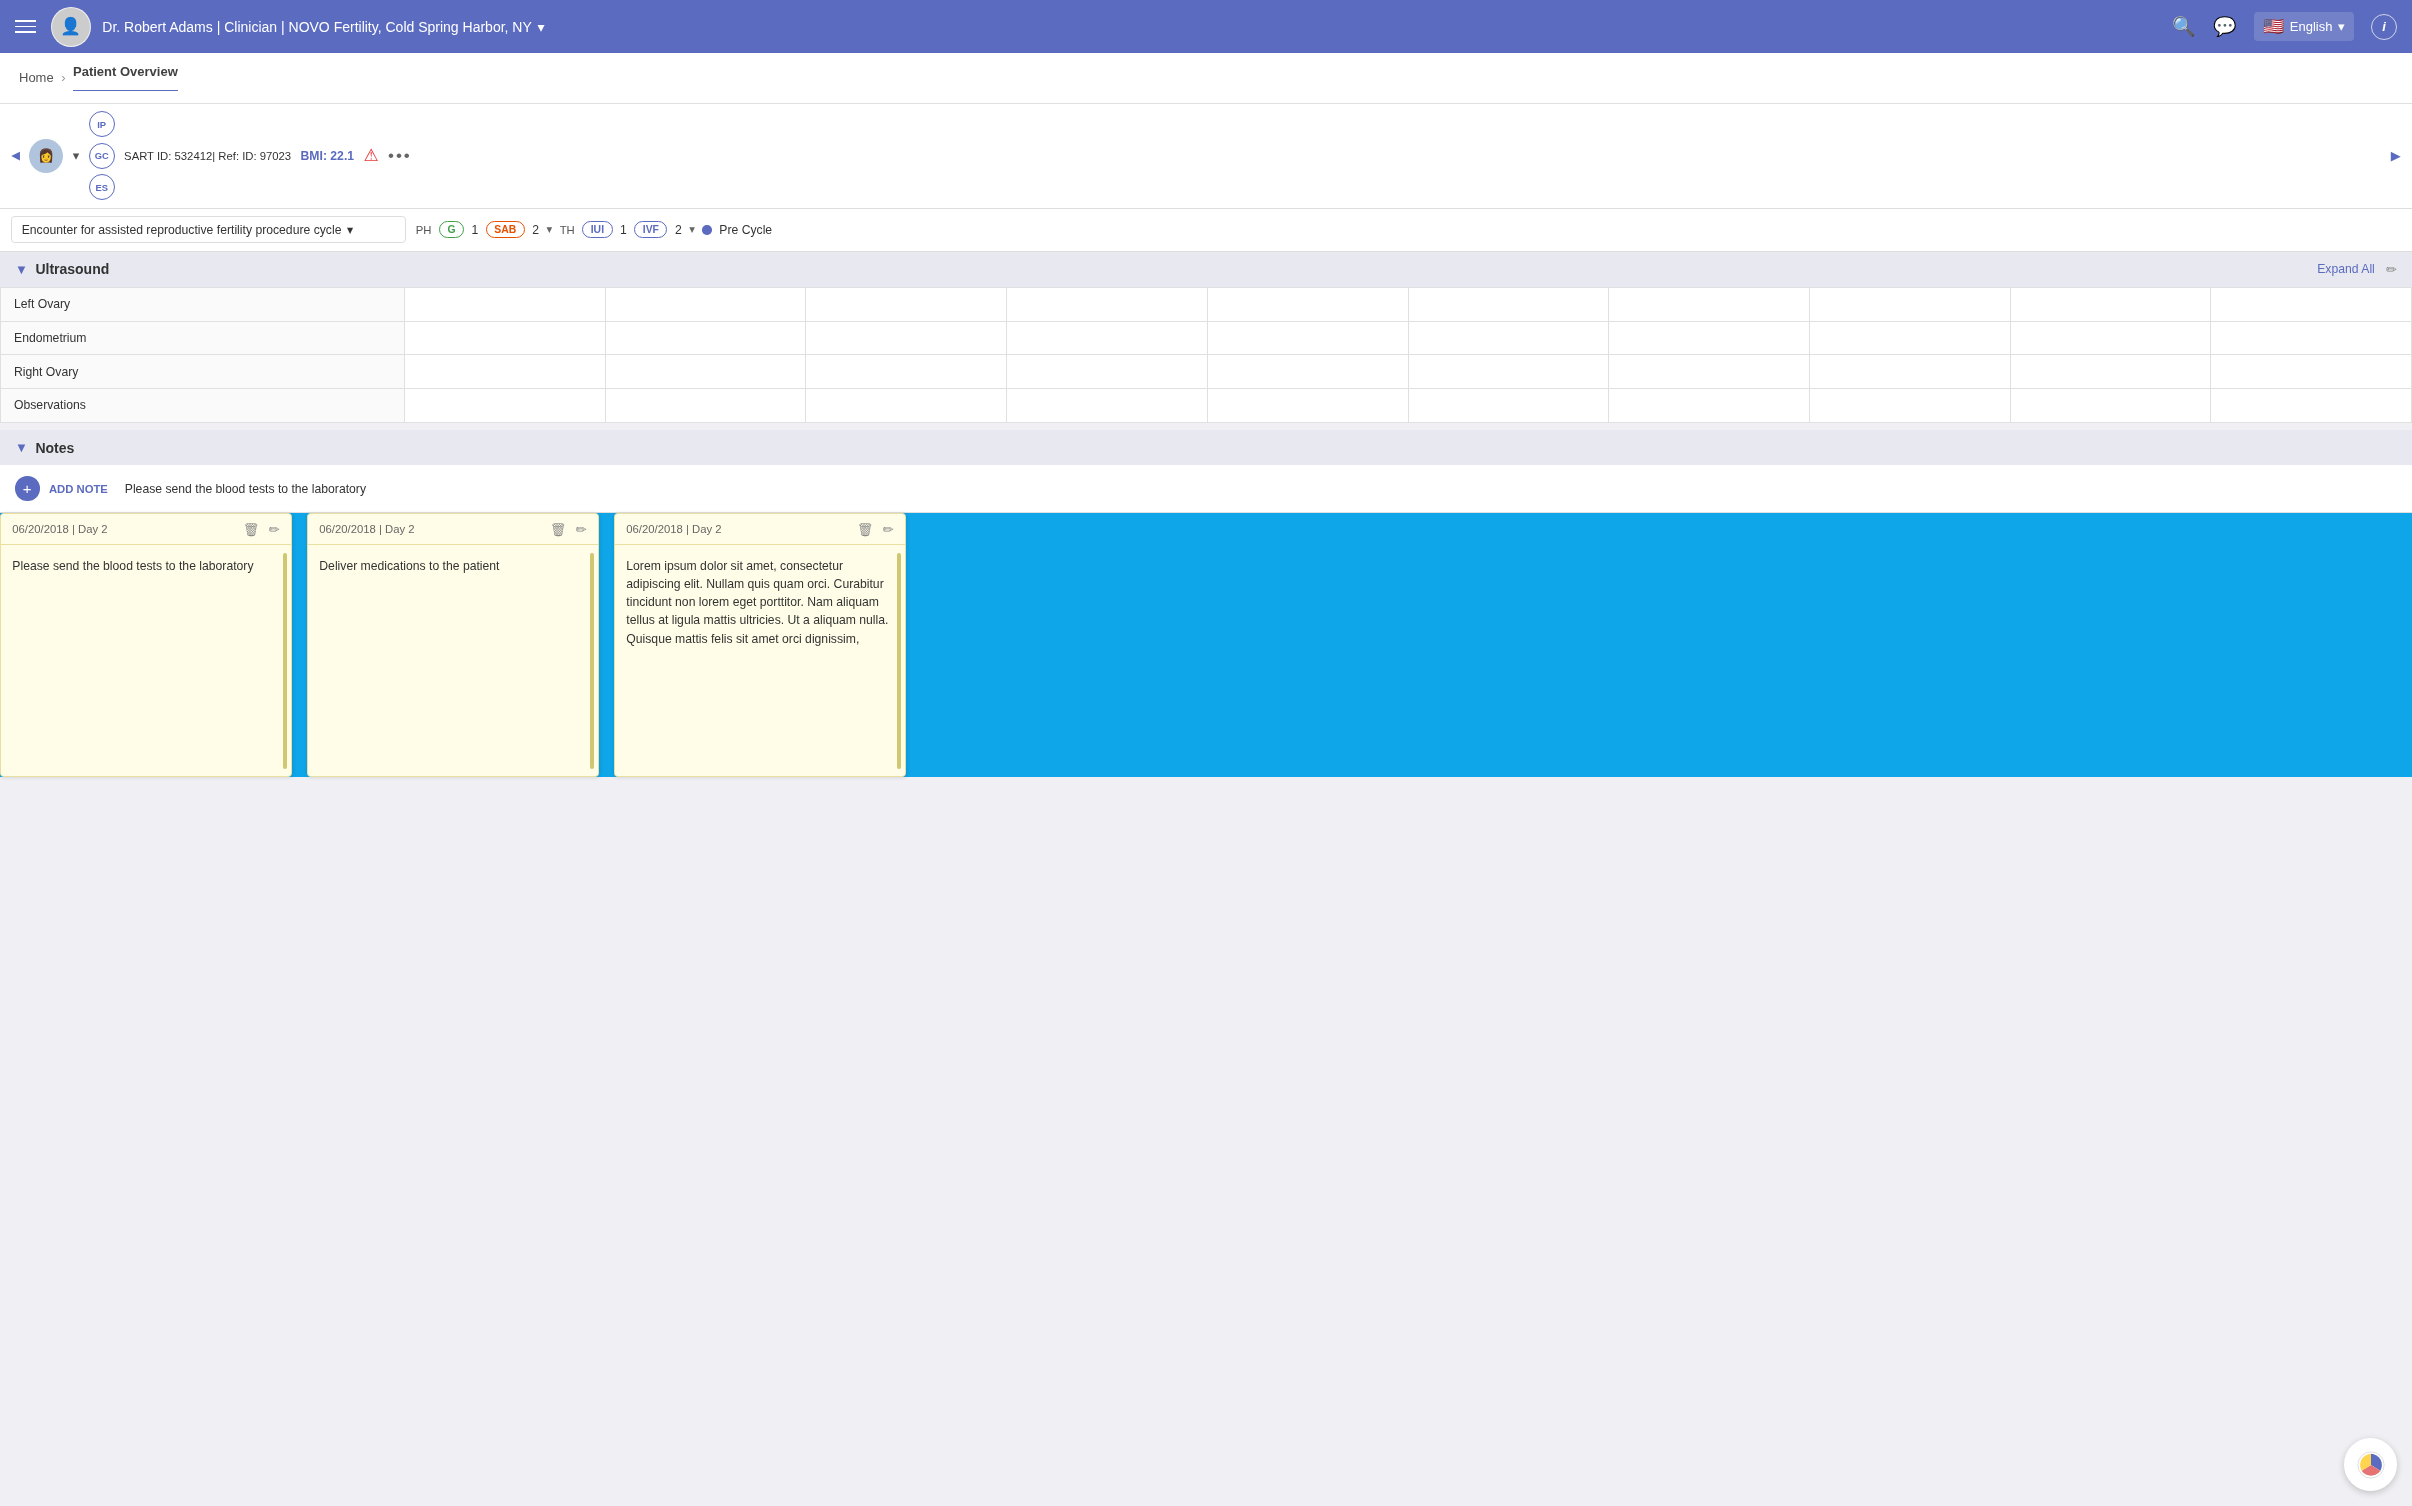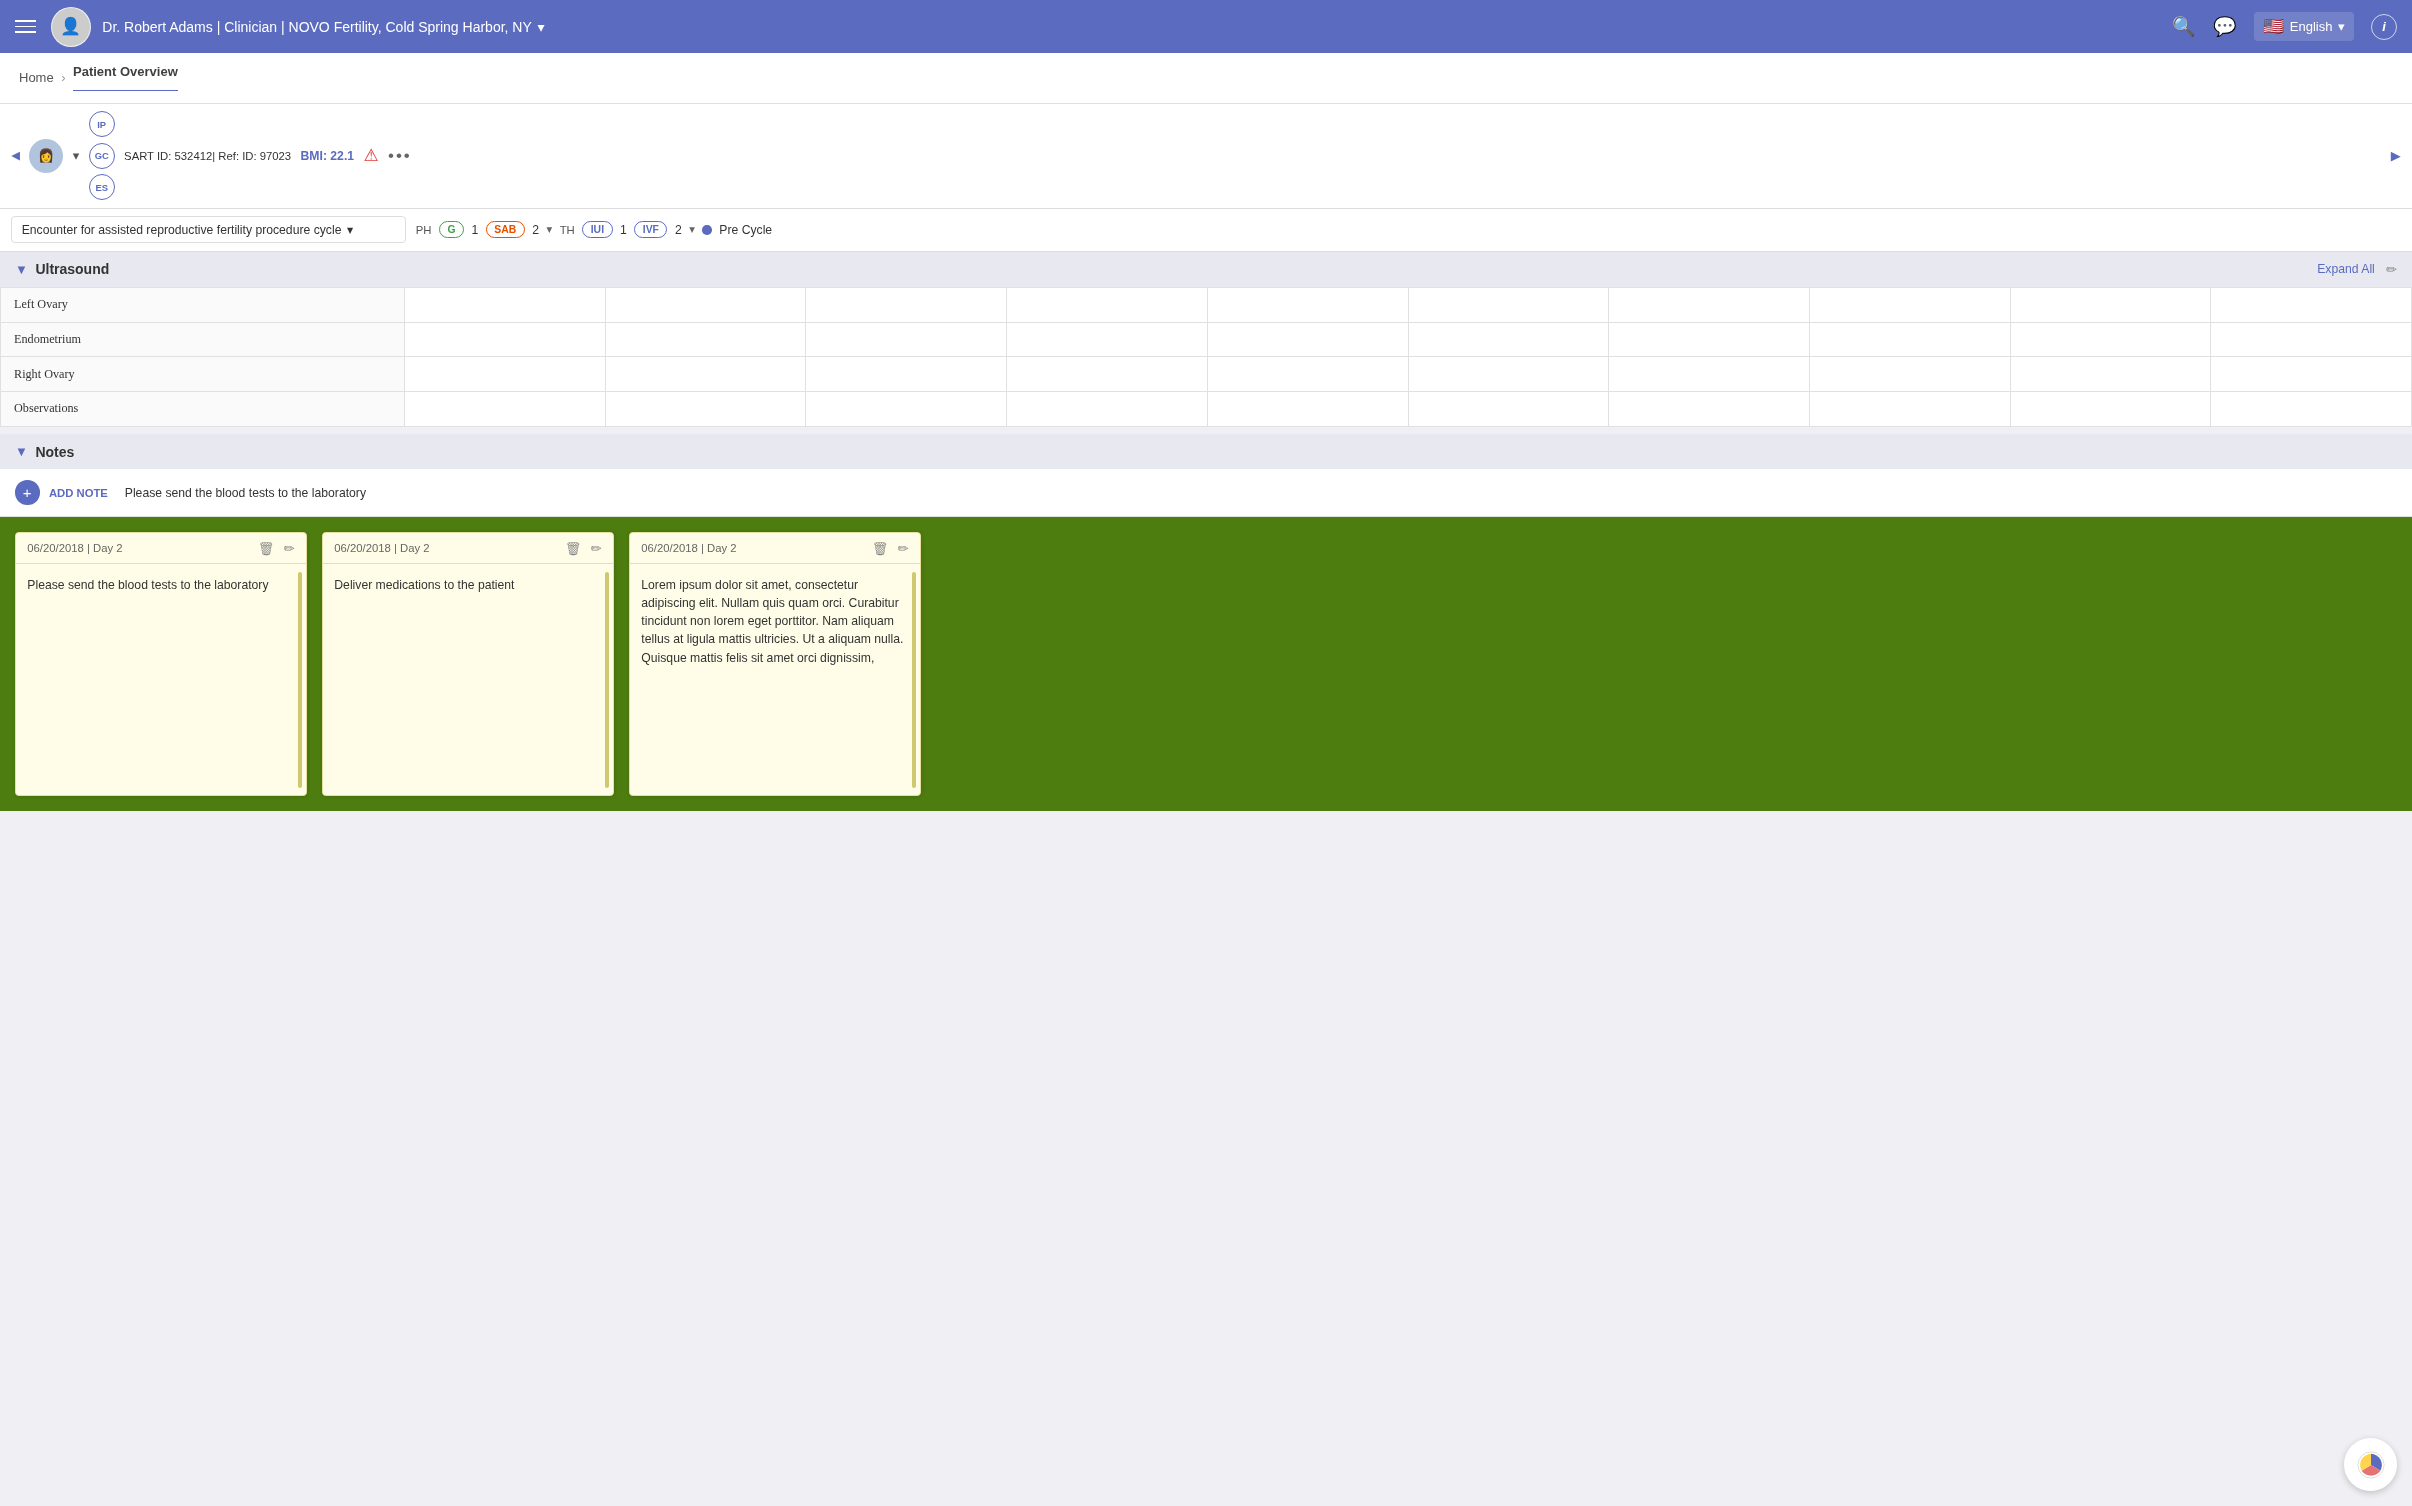--- a/index.html
+++ b/index.html
@@ -103,21 +103,21 @@
       background: #e8e8f0; padding: 9.4px 15px;
       display: flex; align-items: center; justify-content: space-between;
     }
     .section-title { display: flex; align-items: center; gap: 7.5px; font-size: 14px; font-weight: 600; color: #333; }
     .section-collapse { color: #5b6bbf; font-size: 13px; cursor: pointer; }
     .section-actions { display: flex; align-items: center; gap: 11.3px; }
     .expand-all { color: #5b6bbf; font-size: 12.2px; cursor: pointer; }
     .edit-icon { color: #888; font-size: 13px; cursor: pointer; }
 
     
-    .us-table { width: 100%; border-collapse: collapse; background: white; font-family: Liberation Serif, serif; }
+    .us-table { width: 100%; border-collapse: collapse; background: white; }
     .us-table td {
       border: 0.9px solid #e0e0e0; padding: 9.4px 13px;
       font-size: 12.2px; color: #333; min-width: 75px;
     }
     .us-table td:first-child { min-width: 151px; background: #fafafa; font-weight: 500; }
 
     
     .notes-section-header {
       background: #e8e8f0; padding: 9.4px 15px;
       display: flex; align-items: center; gap: 7.5px;
@@ -134,22 +134,22 @@
       width: 24.5px; height: 24.5px; border-radius: 50%;
       background: #5b6bbf; color: white;
       display: flex; align-items: center; justify-content: center;
       font-size: 15px; cursor: pointer; flex-shrink: 0;
     }
     .add-note-label { font-size: 11.3px; font-weight: 700; color: #5b6bbf; text-transform: uppercase; margin-right: 7.5px; }
     .add-note-text { font-size: 12.2px; color: #333; }
 
     
     .notes-grid {
-      display: flex; gap: 15px; padding: 15px;
-      background: #4d7c0f; flex-wrap: wrap;
+      display: flex; gap: 15px; 
+      background: #0ea5e9; flex-wrap: wrap;
     }
     .note-card {
       background: #fffde7; border: 0.9px solid #e8e0a0;
       border-radius: 3.8px; width: 292px; min-height: 264px;
       display: flex; flex-direction: column;
       box-shadow: 0.9px 0.9px 3.8px rgba(0,0,0,0.1);
     }
     .note-card-header {
       padding: 7.5px 11.3px; display: flex; align-items: center; justify-content: space-between;
       border-bottom: 0.9px solid #e8e0a0;

